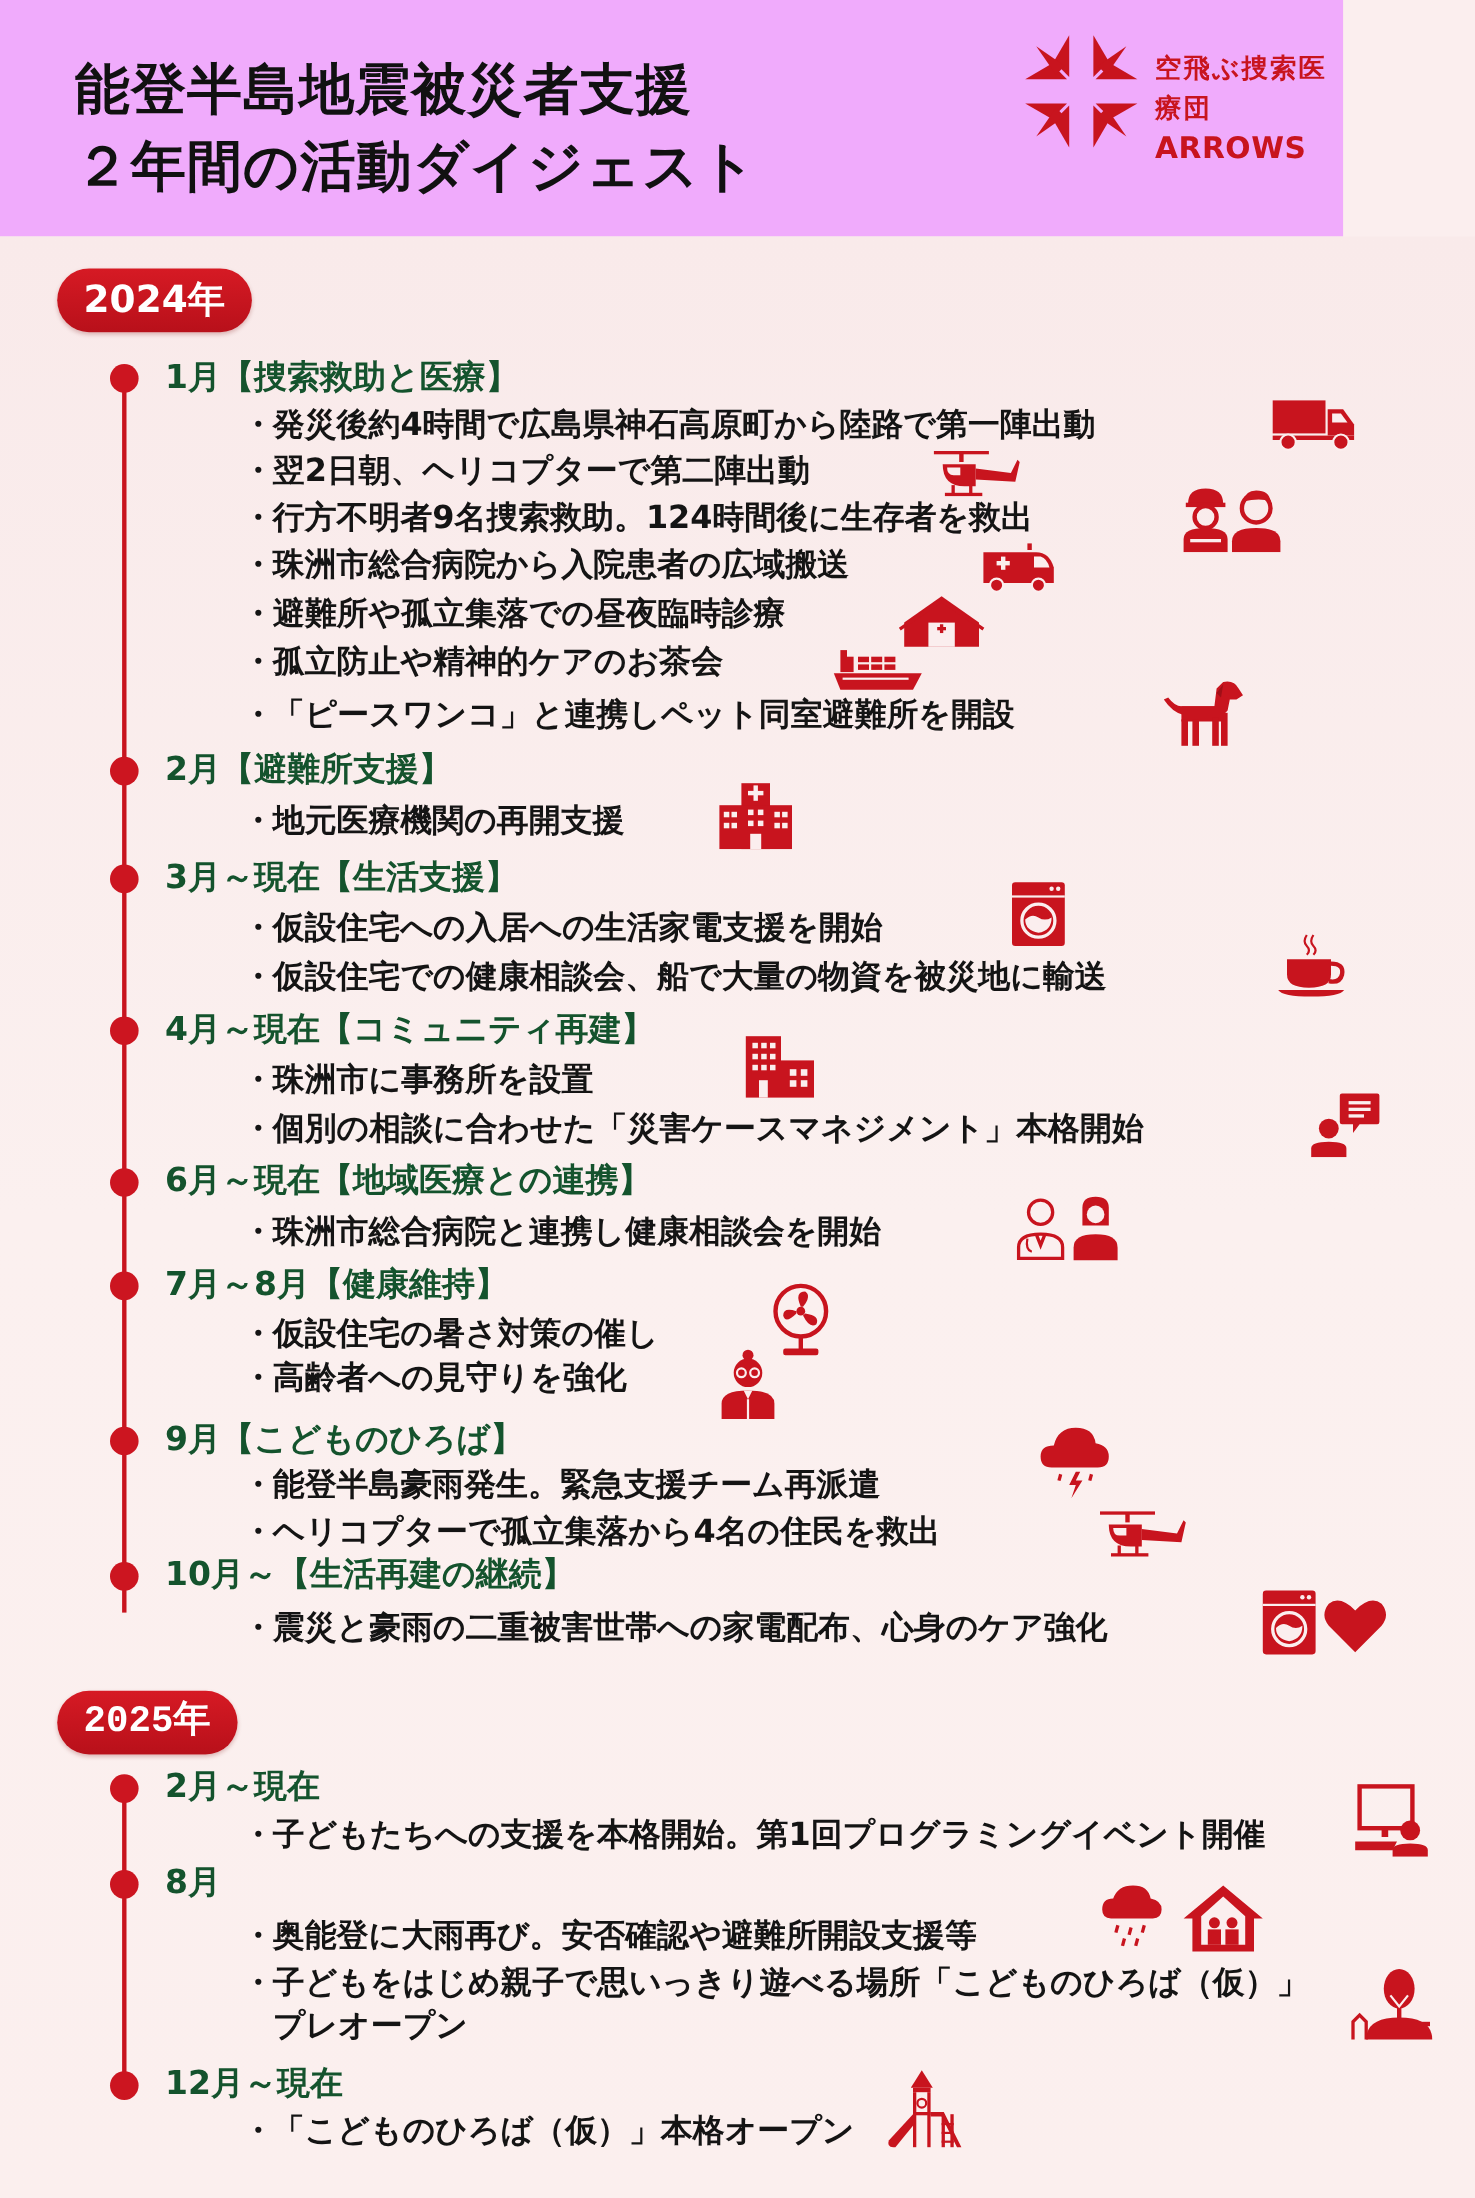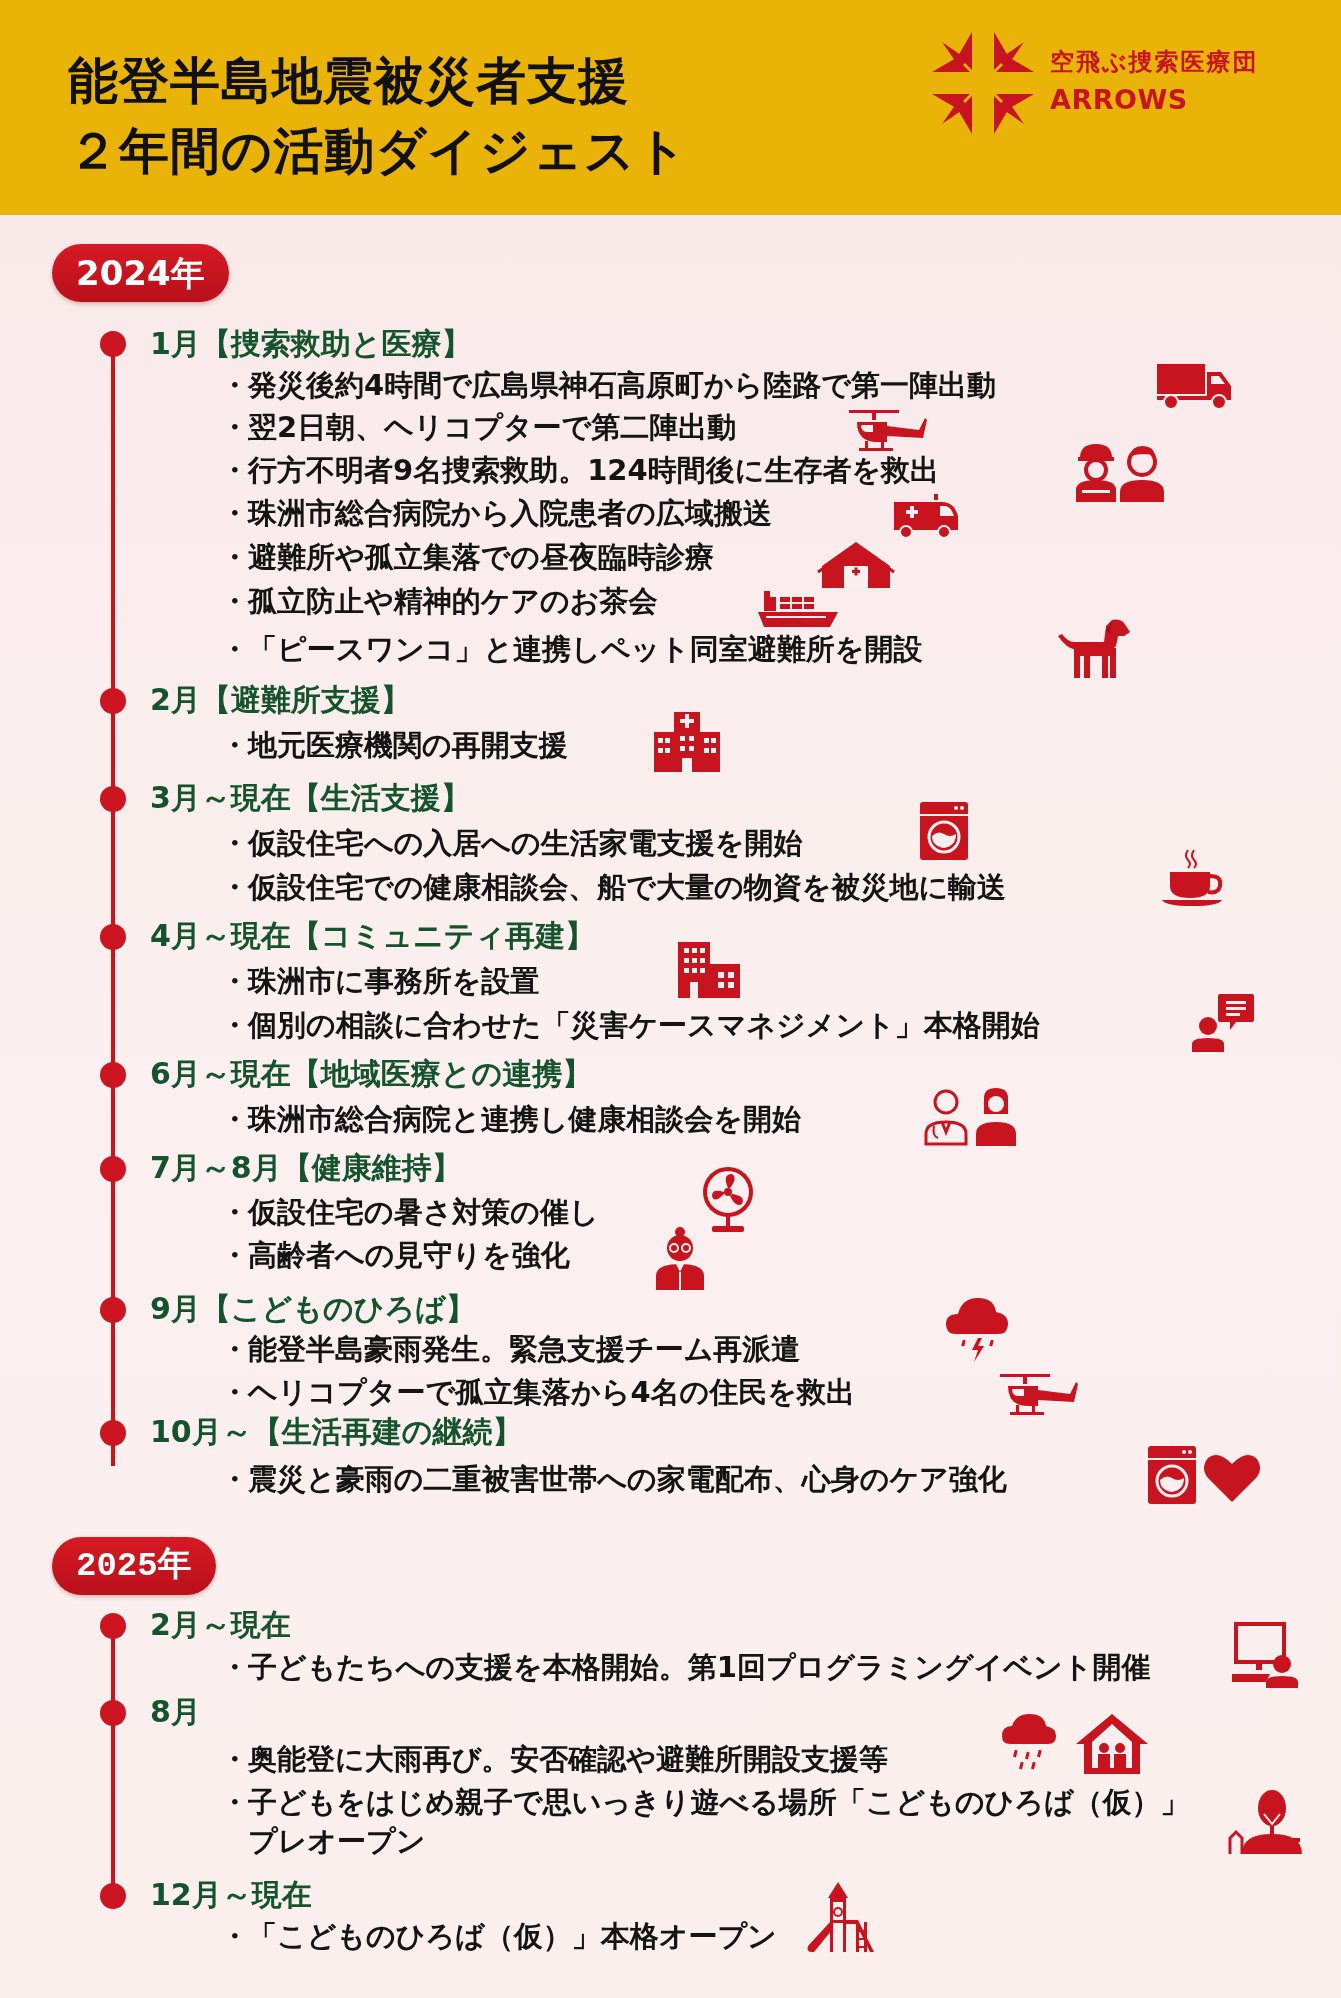--- a/index.html
+++ b/index.html
@@ -4,22 +4,22 @@
 <style>
   * { box-sizing: border-box; margin: 0; padding: 0; }
   html, body { width: 1341px; height: 1998px; overflow: hidden; }
   body {
     font-family: "DejaVu Sans", "Liberation Sans", sans-serif;
     background: #fbeeee;
     color: #111;
     position: relative;
   }
   .header {
-    position: absolute; left: 0; top: 0; width: 1341px; height: 215px;
-    background: #eab308;
+    position: absolute; left: 0; top: 0; width: 1221px; height: 215px;
+    background: #f0abfc;
   }
   .title {
     position: absolute; left: 68px; top: 46px;
     font-weight: bold; font-size: 50px; line-height: 70px; letter-spacing: 1px;
     color: #111;
   }
   .title div { white-space: nowrap; }
   .logo {
     position: absolute; left: 928px; top: 28px; width: 110px; height: 110px;
   }
@@ -303,21 +303,21 @@
       <circle cx="30" cy="26" r="23" fill="none" stroke="#c8141e" stroke-width="4"></circle>
       <circle cx="30" cy="26" r="4" fill="#c8141e"></circle>
       <path d="M30 22 Q24 8 34 8 Q40 12 32 22 Z" fill="#c8141e"></path>
       <path d="M34 28 Q48 30 44 38 Q38 42 32 30 Z" fill="#c8141e"></path>
       <path d="M26 28 Q16 38 14 30 Q14 22 26 26 Z" fill="#c8141e"></path>
       <rect x="28" y="49" width="4" height="12" fill="#c8141e"></rect>
       <rect x="14" y="60" width="32" height="6" rx="2" fill="#c8141e"></rect>
     </svg>
 </div>
 
-<div class="item" style="top:1236px;"><span class="bullet">・</span><span>高齢者への見守りを強化</span></div>
+<div class="item" style="top:1236px;font-family:Liberation Mono, monospace;"><span class="bullet">・</span><span>高齢者への見守りを強化</span></div>
 <div class="icon" style="left:652px; top:1226px;">
   <svg width="56" height="64" viewBox="0 0 56 64">
       <circle cx="28" cy="6" r="5" fill="#c8141e"></circle>
       <circle cx="28" cy="22" r="13" fill="#c8141e"></circle>
       <circle cx="22" cy="22" r="4" fill="none" stroke="#fbeeee" stroke-width="2"></circle>
       <circle cx="34" cy="22" r="4" fill="none" stroke="#fbeeee" stroke-width="2"></circle>
       <path d="M4 64 V50 Q4 38 28 38 Q52 38 52 50 V64 Z" fill="#c8141e"></path>
       <path d="M24 38 L28 46 L32 38" fill="#fbeeee"></path>
       <rect x="27" y="46" width="2" height="18" fill="#fbeeee"></rect>
     </svg>

